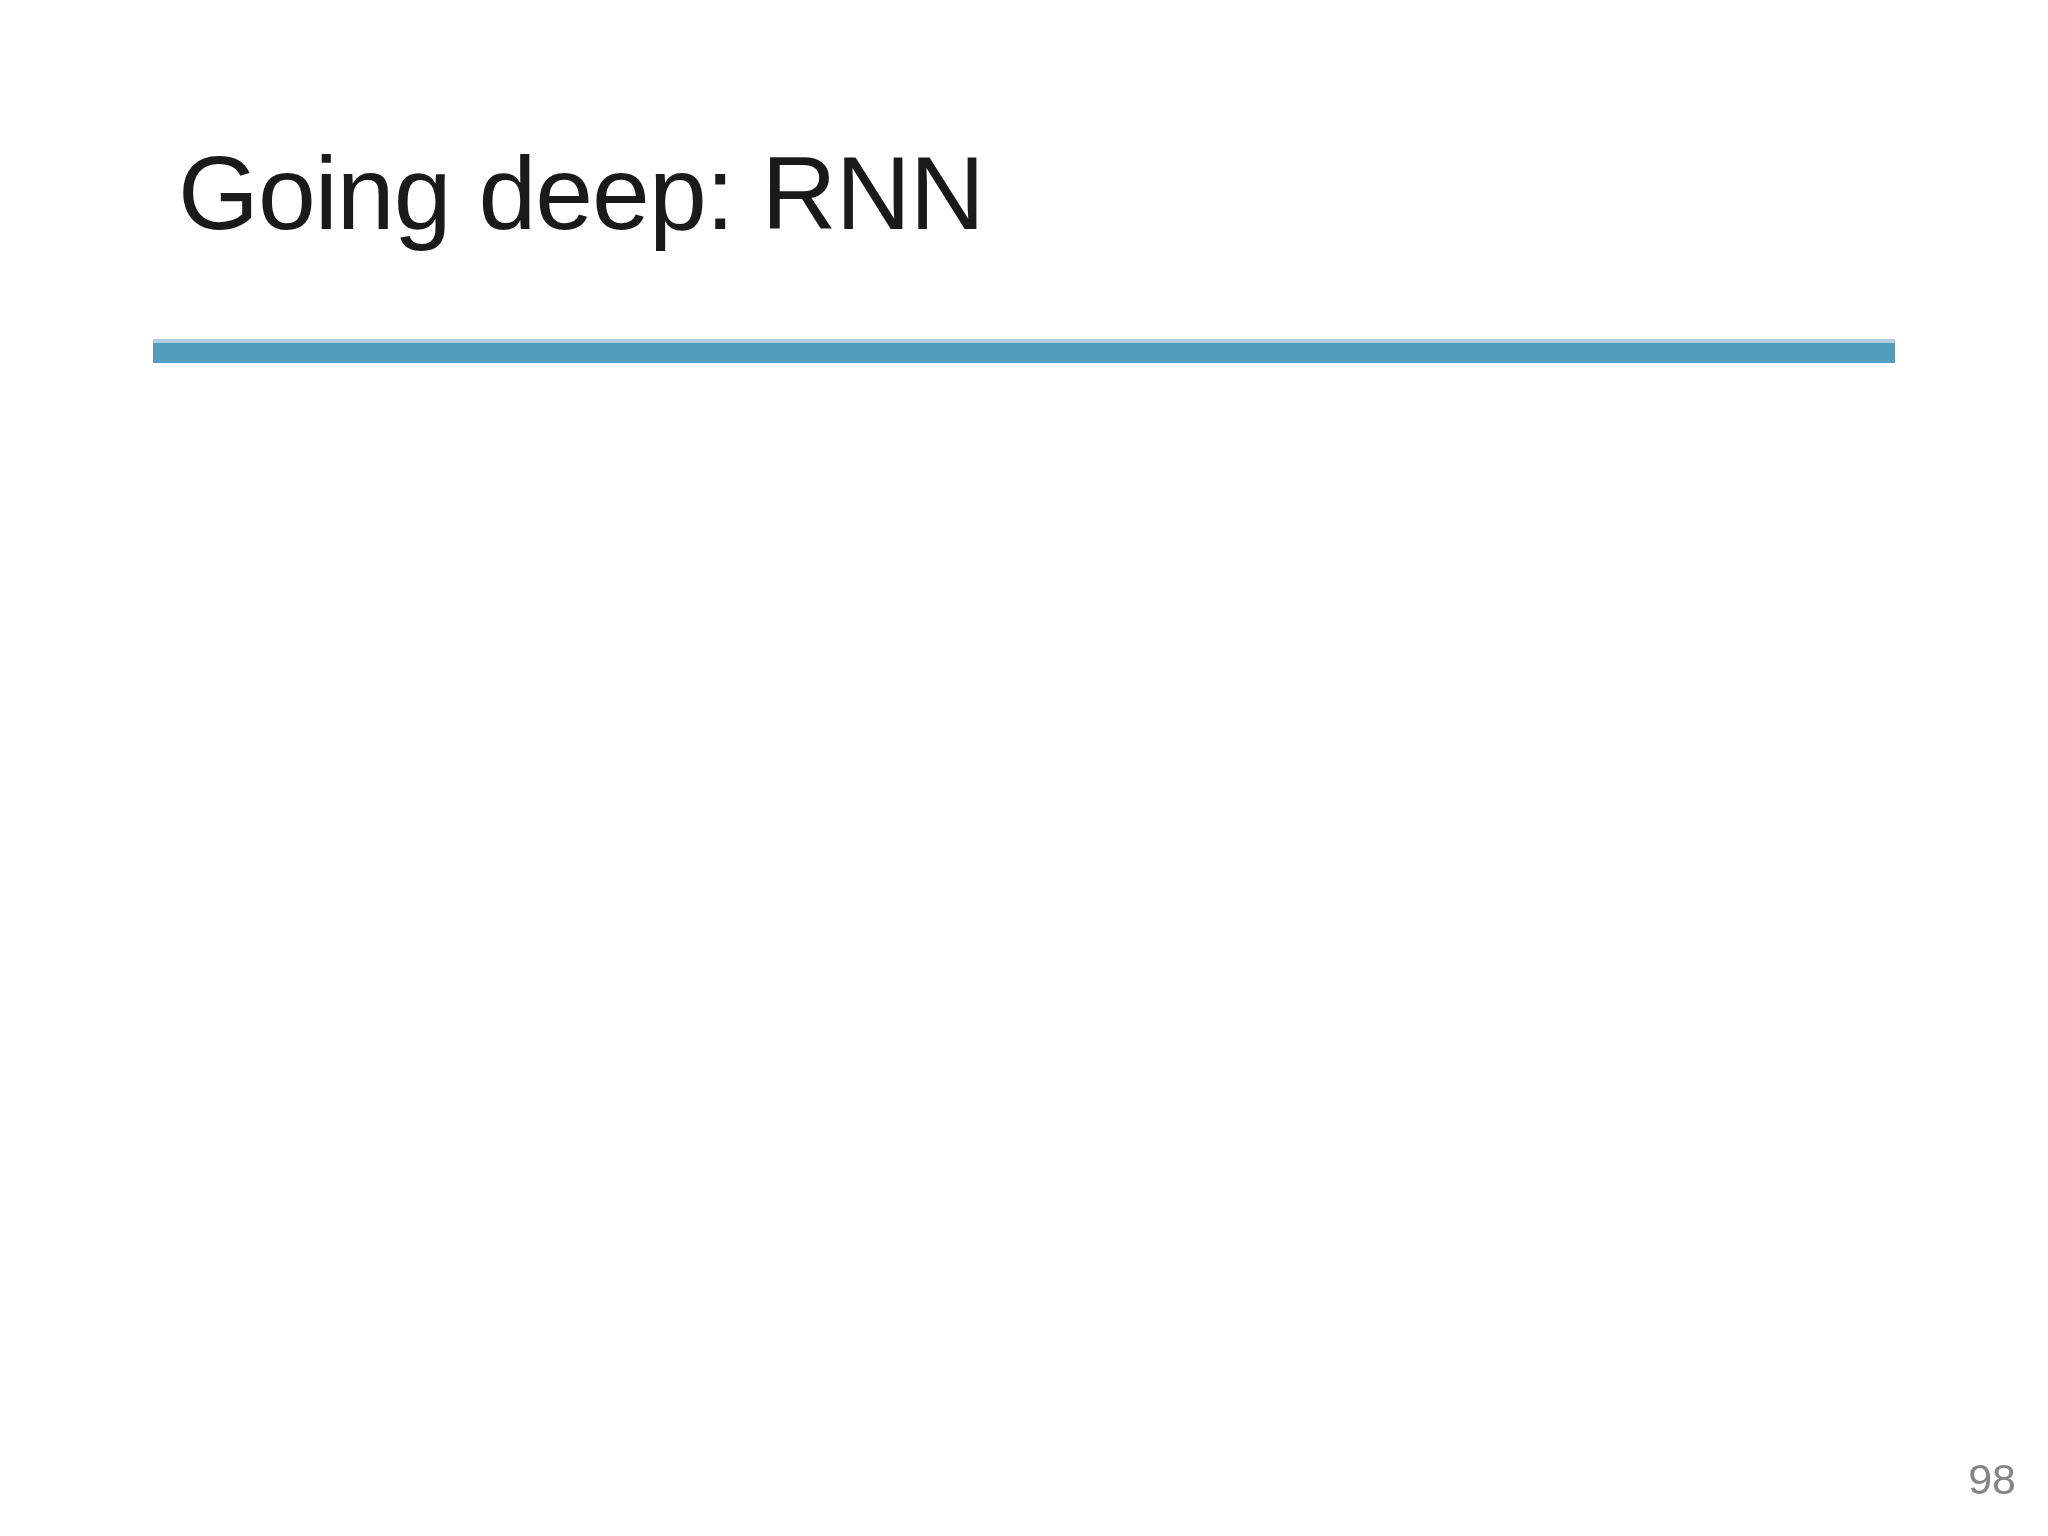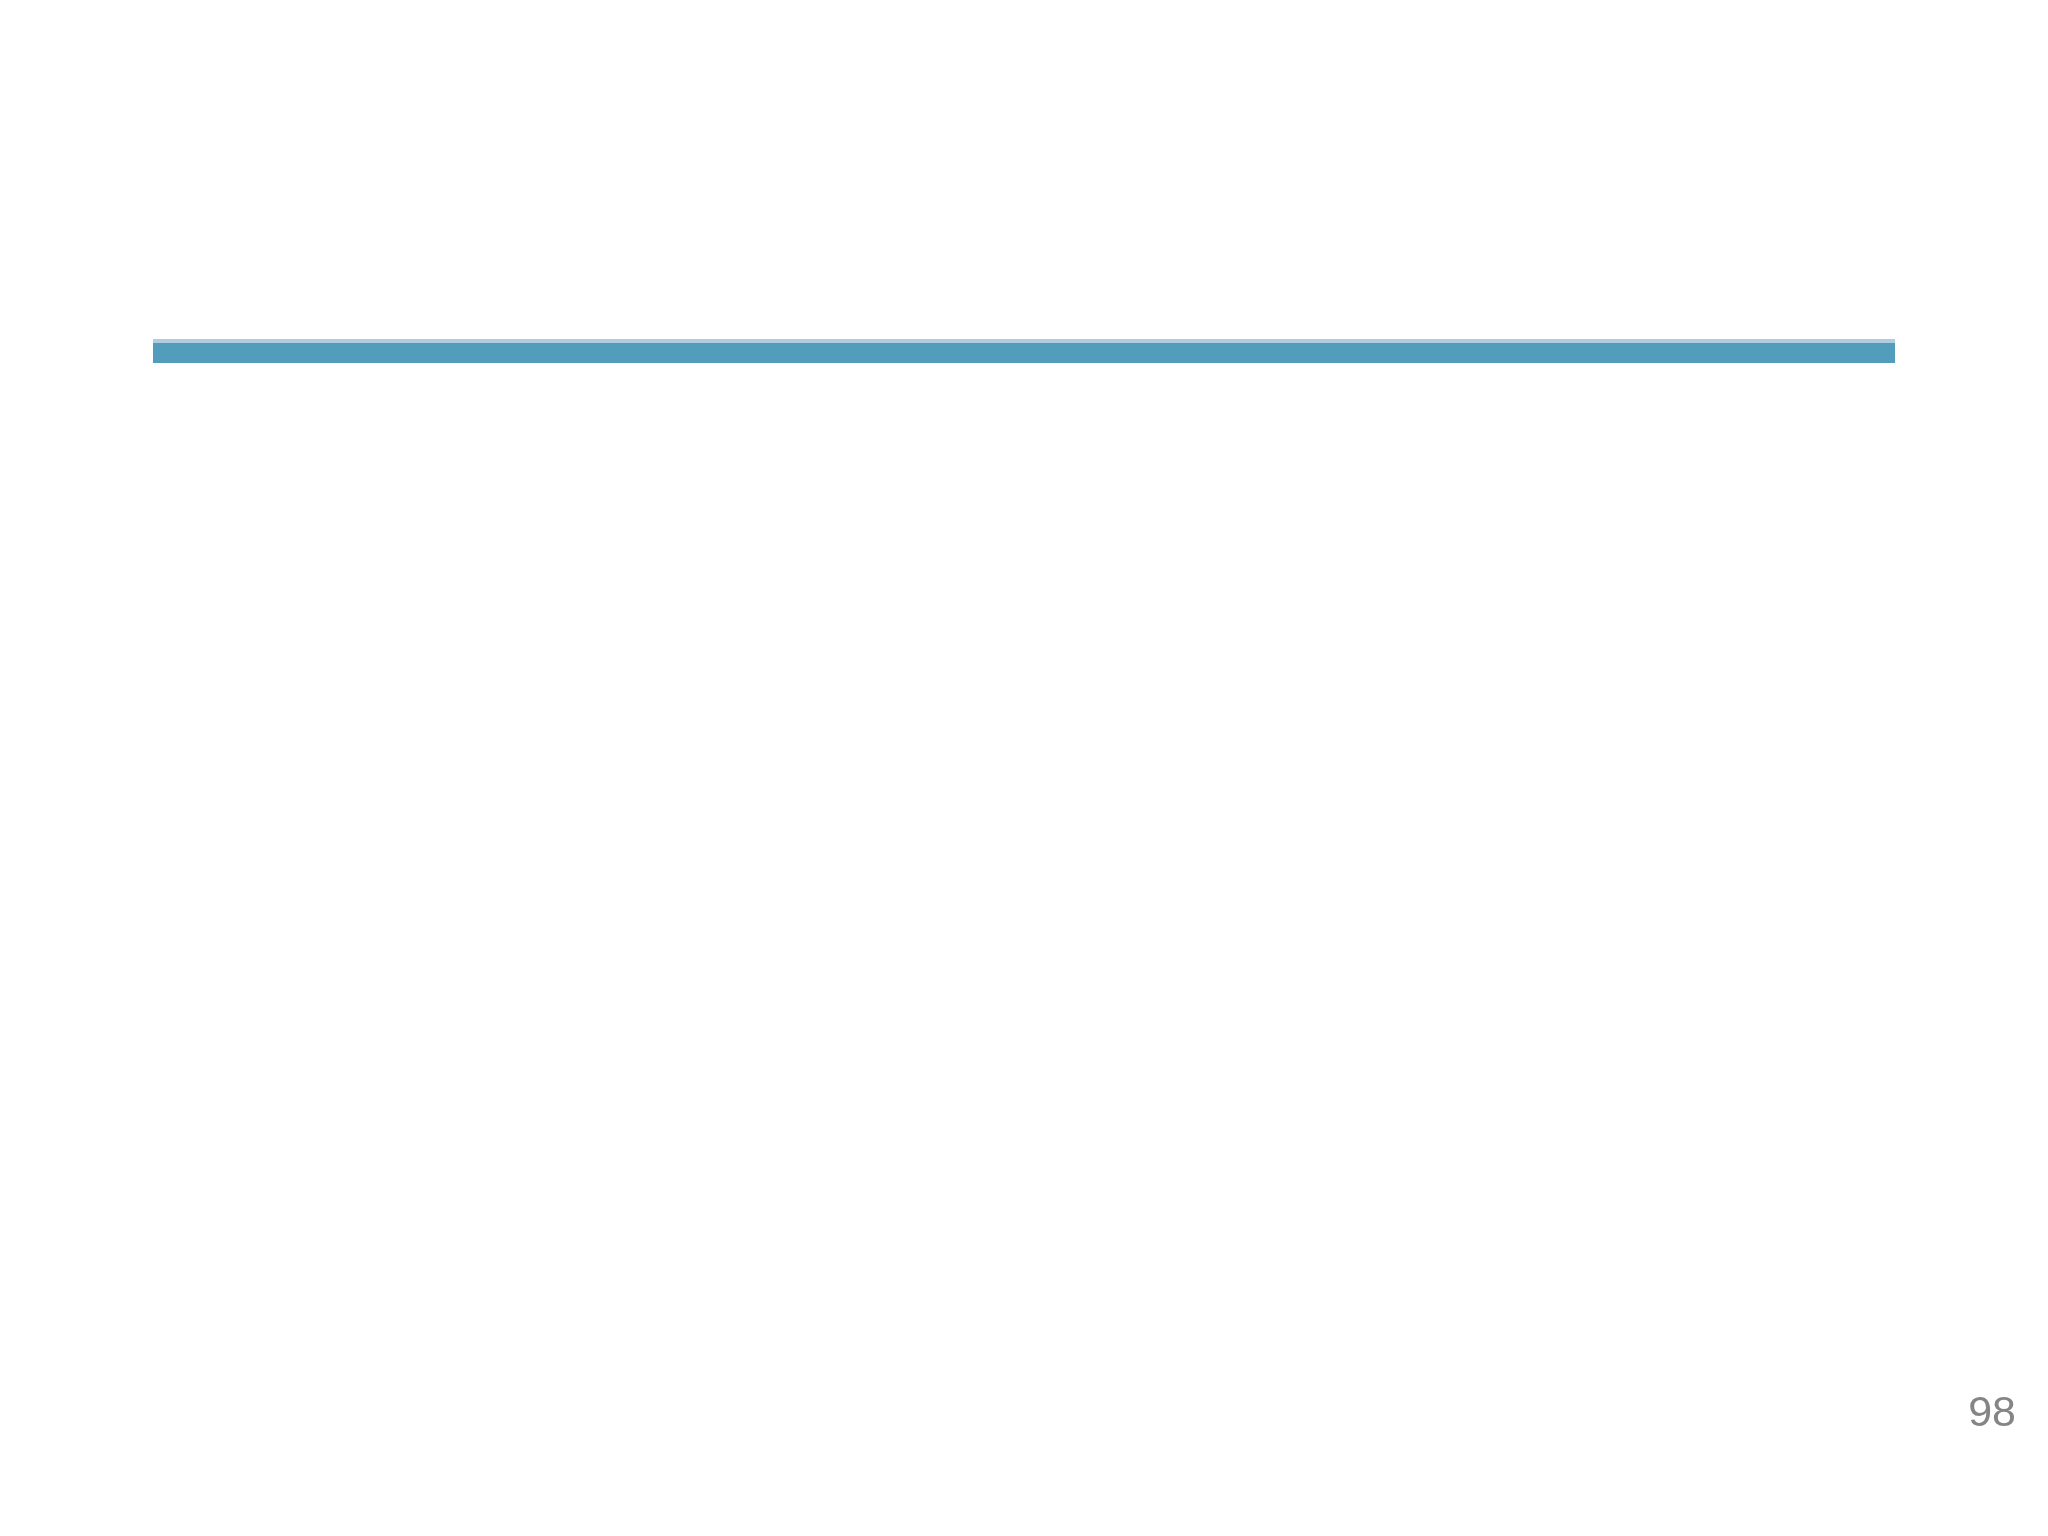--- a/index.html
+++ b/index.html
@@ -32,27 +32,28 @@
     position: absolute;
     left: 153px;
     top: 339px;
     width: 1742px;
     height: 20px;
     background: var(--accent-bar, #539dbc);
     border-top: 4px solid var(--accent-bar-top, #b0cde0);
   }
   .page-number {
     position: absolute;
-    top: 1390px;
+    top: 1458px;
     right: 32px;
     font-family: "Liberation Sans", "DejaVu Sans", sans-serif;
     font-size: 43px;
     line-height: 1;
     color: var(--page-number-text, #858585);
   }
 </style>
 </head>
 <body>
 
 <div class="slide">
+  <h1 class="slide-title">Going deep: RNN</h1>
   <div class="title-divider"></div>
   <div class="page-number">98</div>
 </div>
 
 </body></html>

